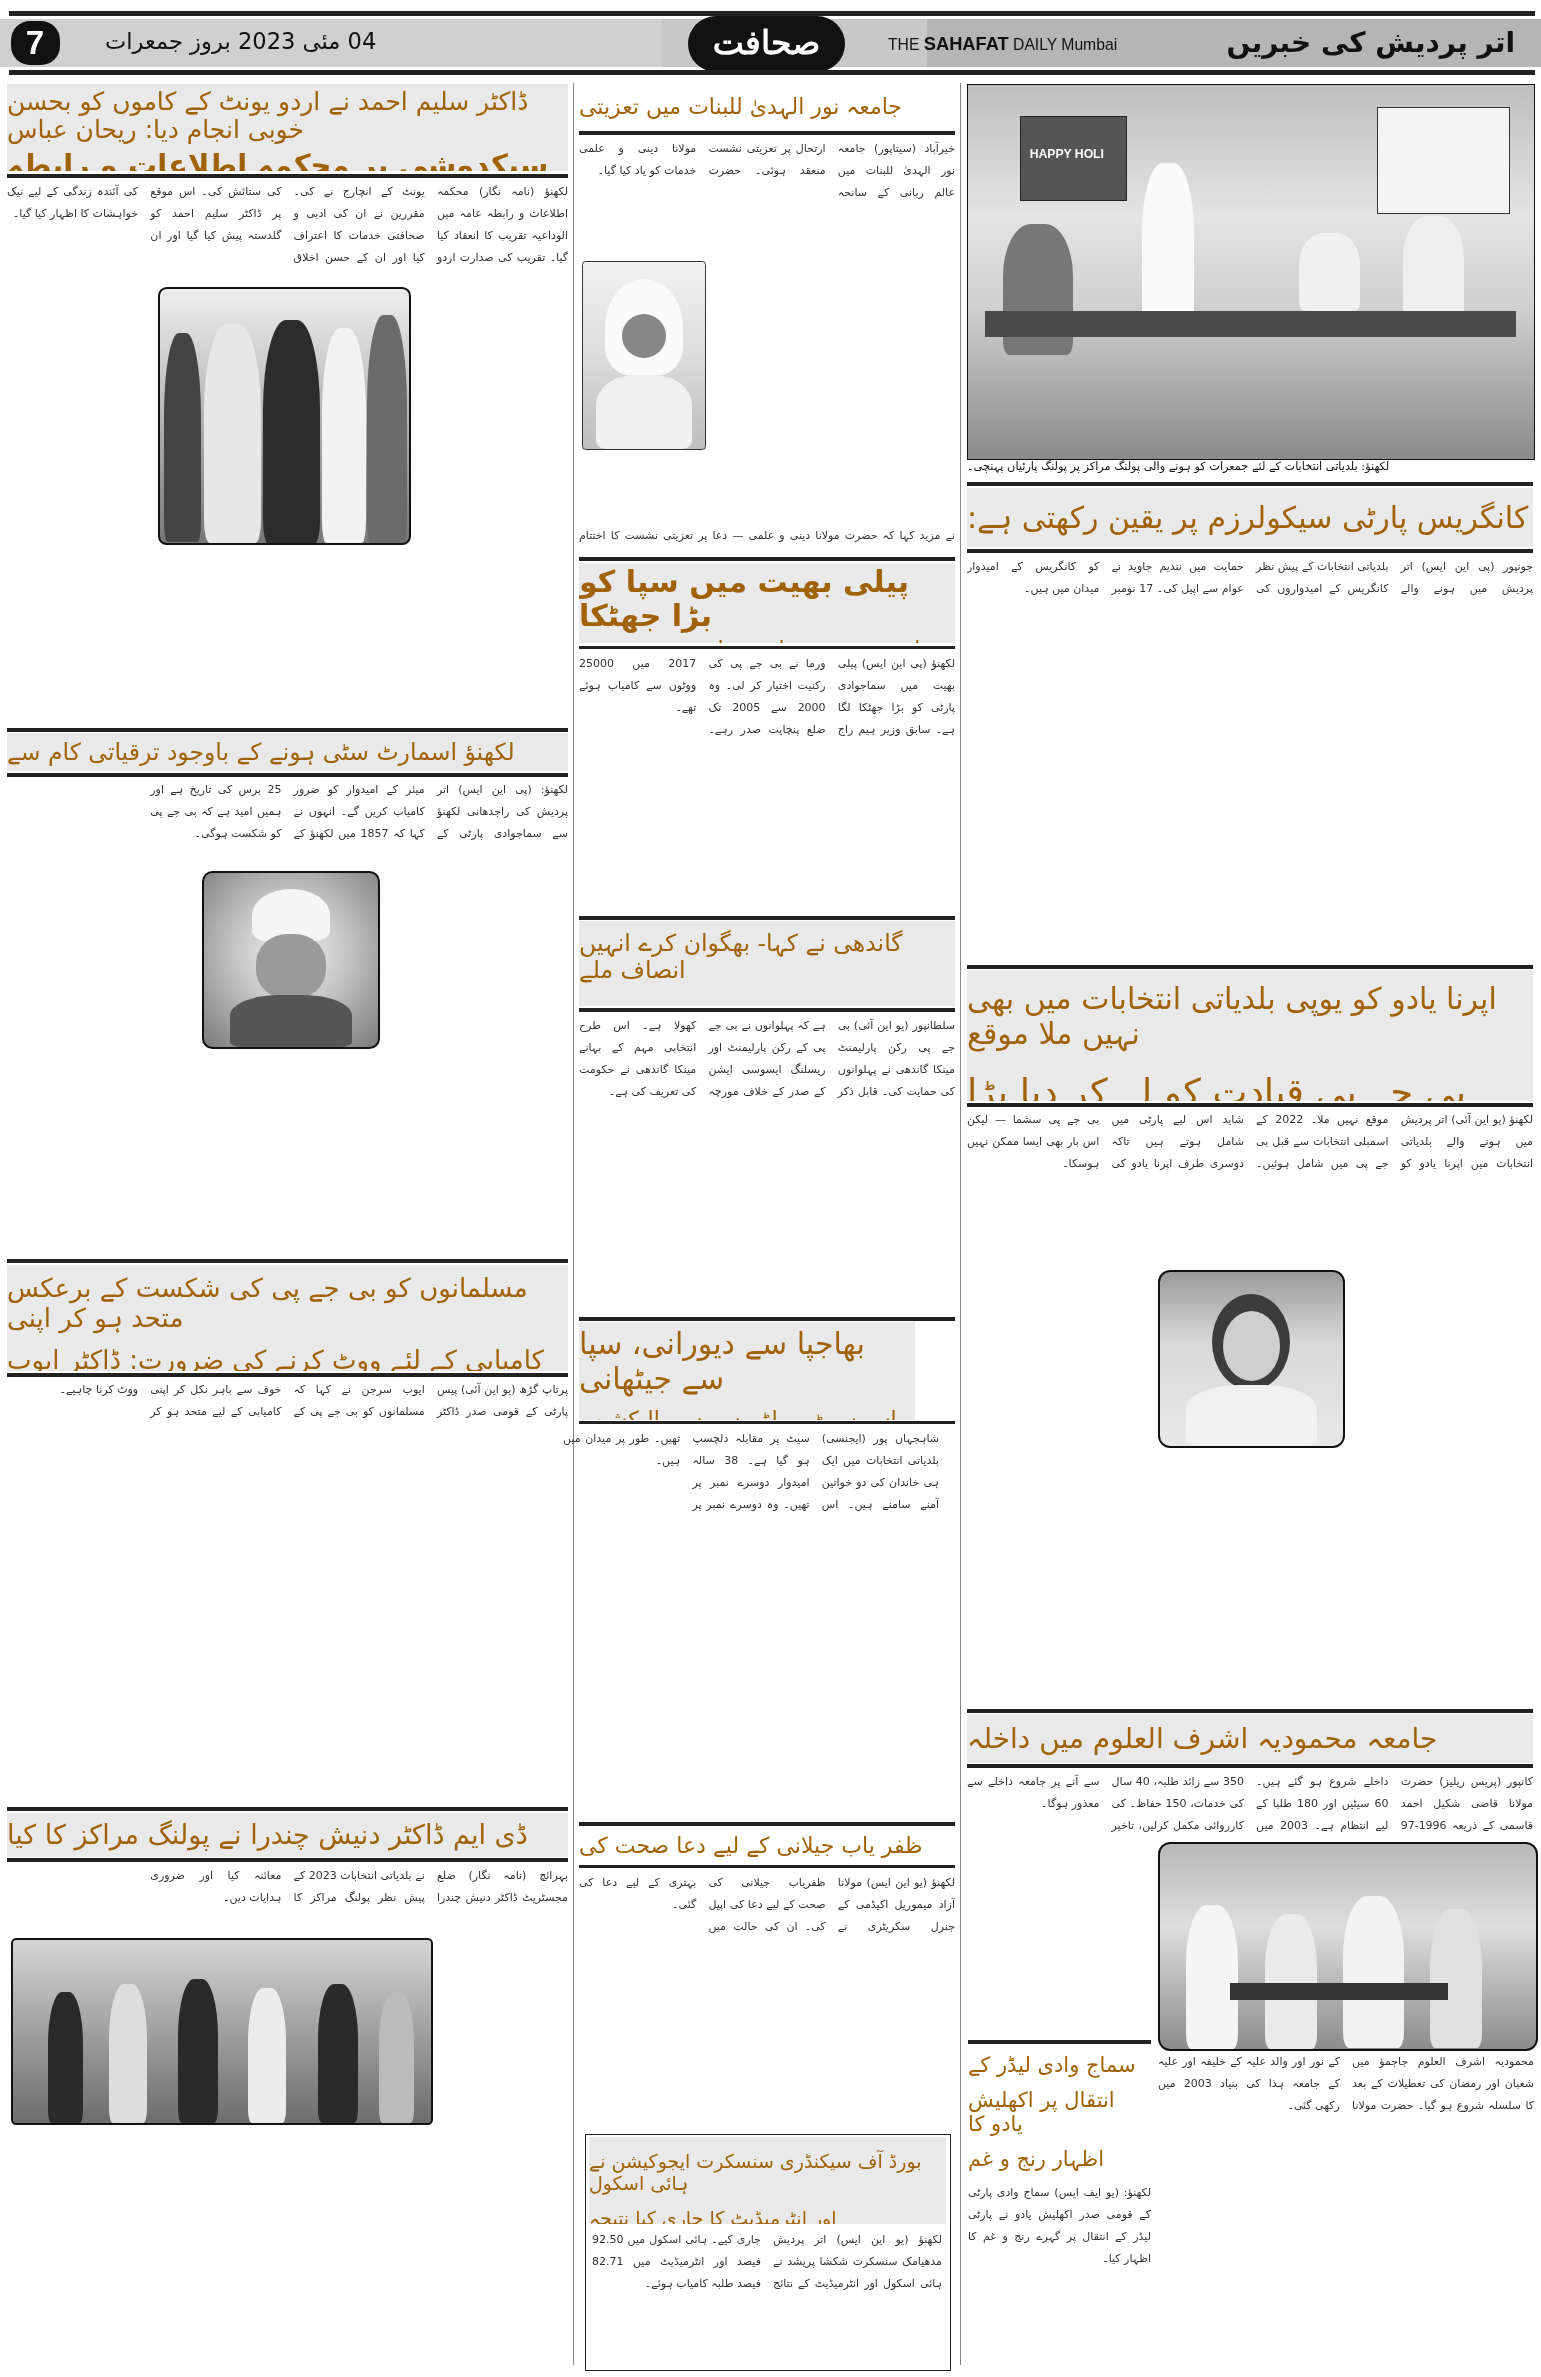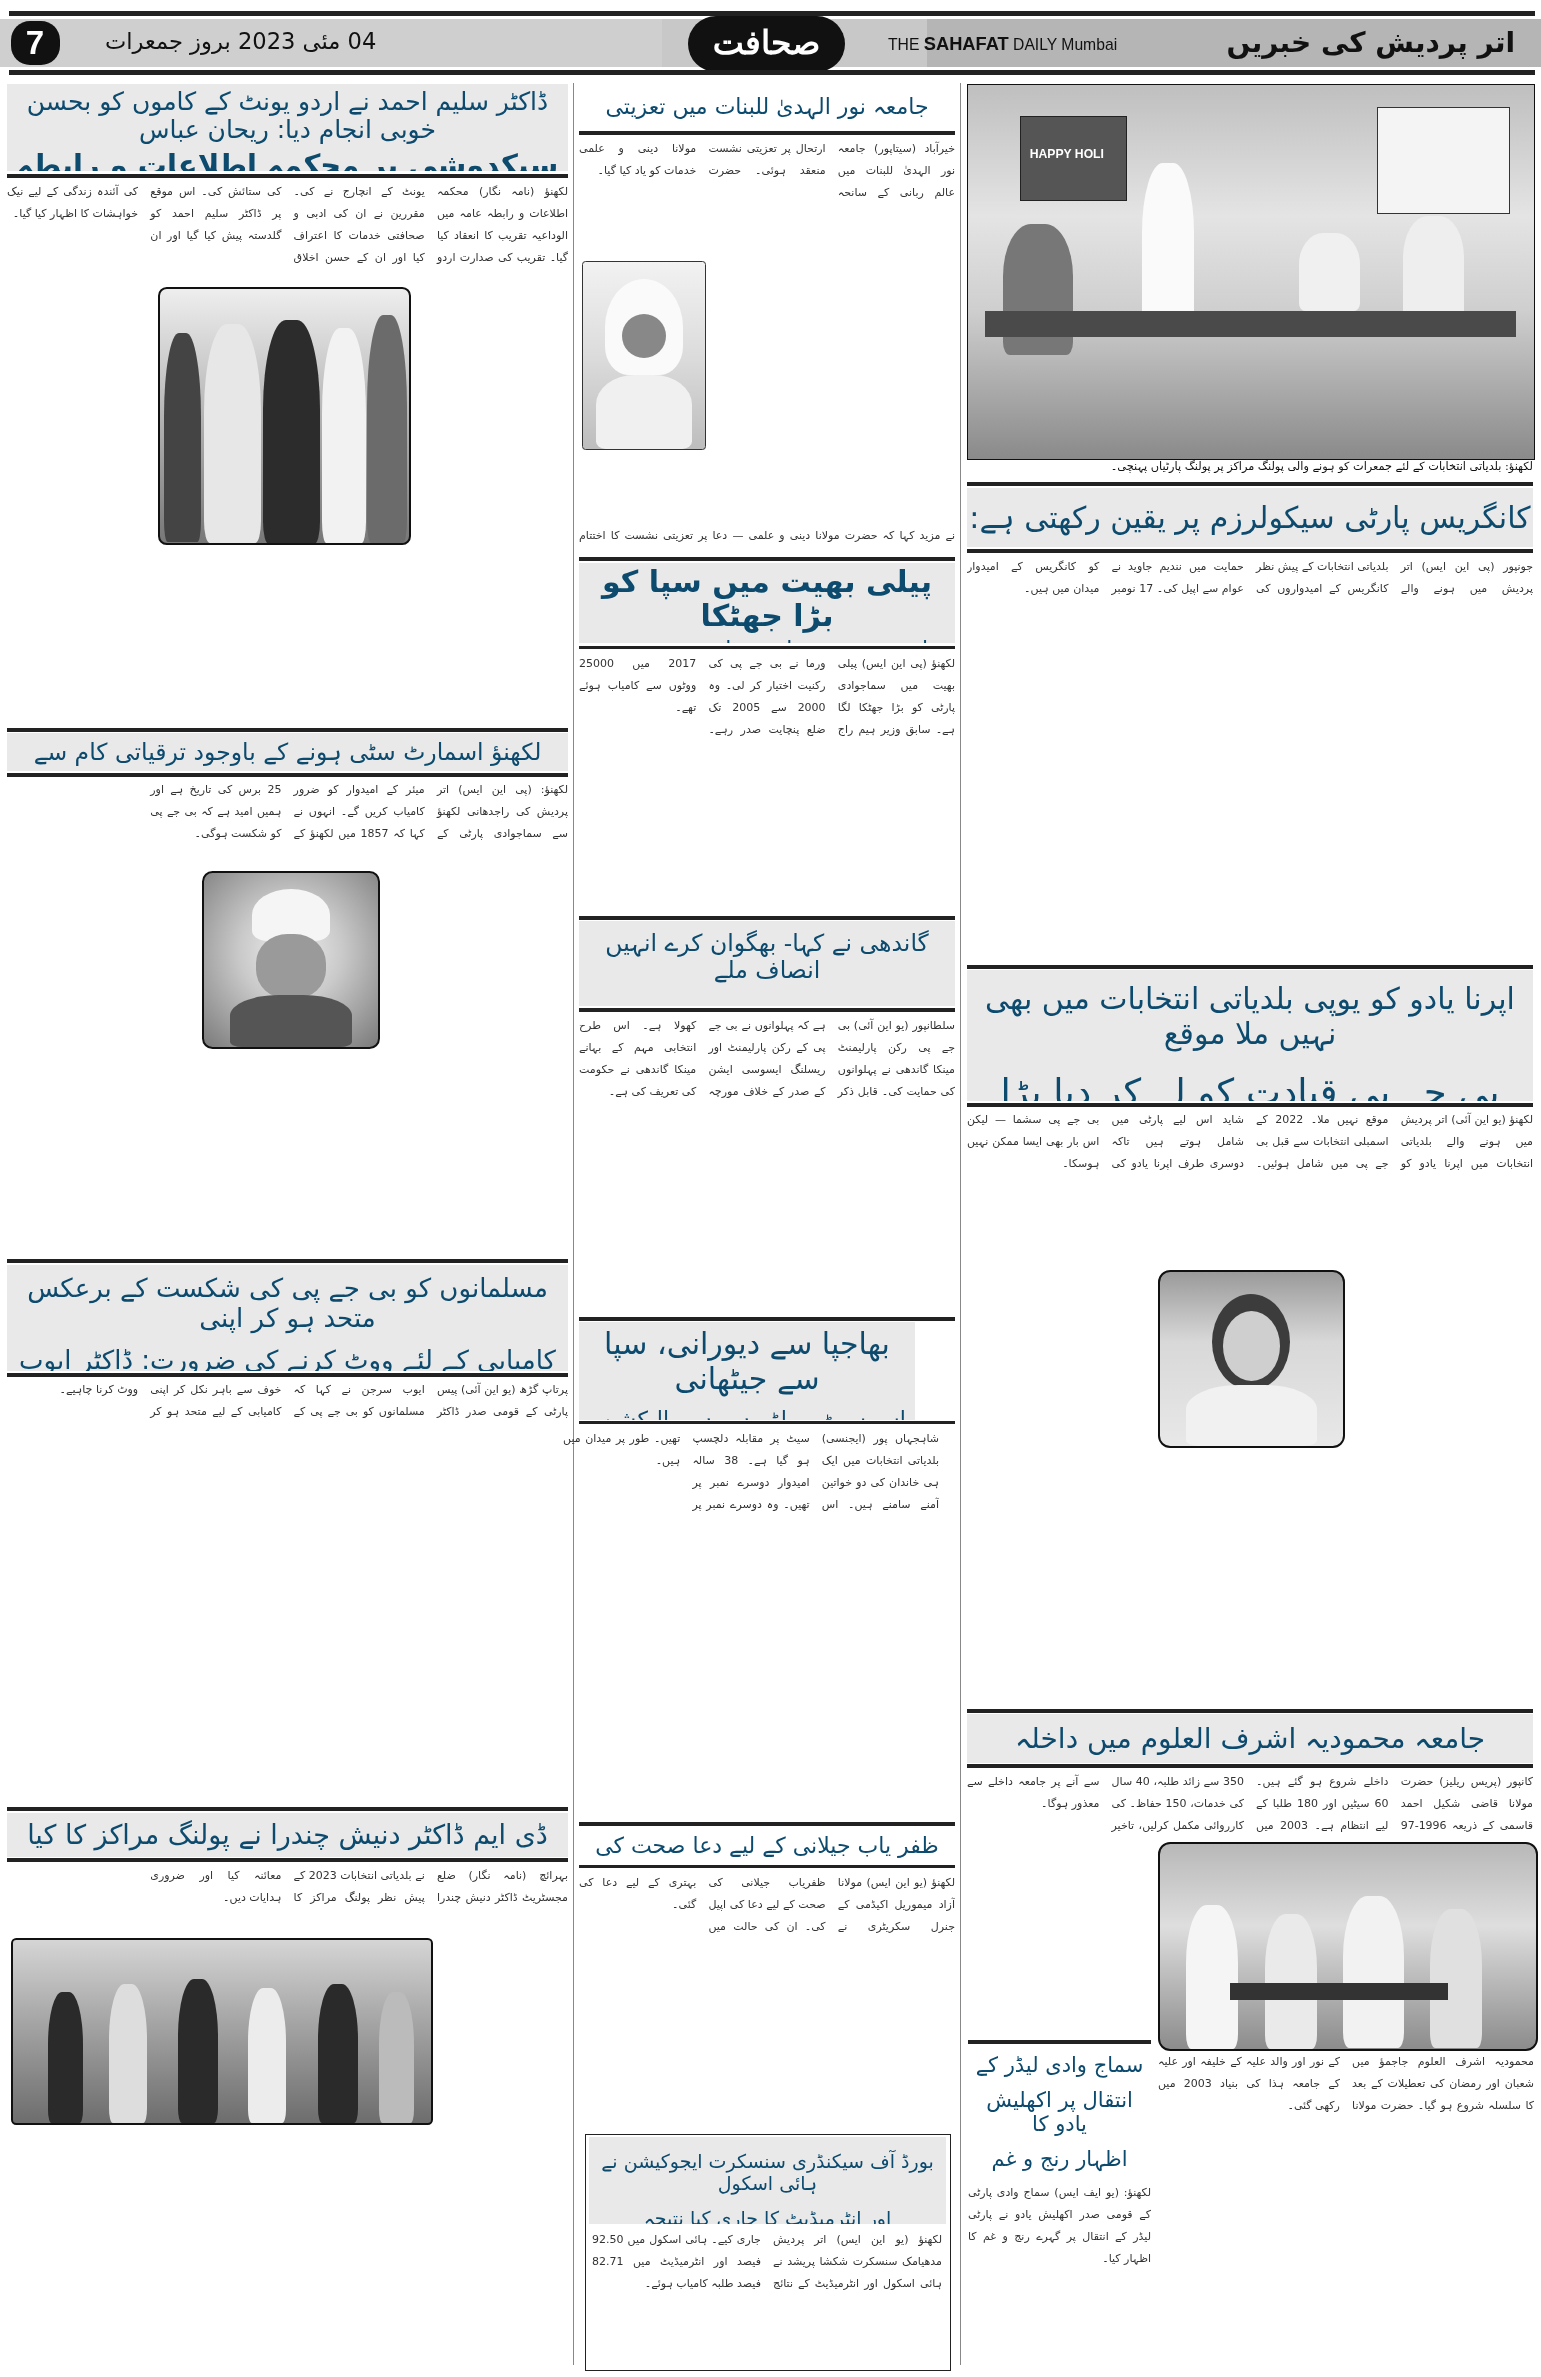--- a/index.html
+++ b/index.html
@@ -7,26 +7,26 @@
   .rule{position:absolute;background:#222;}
   .masthead{position:absolute;left:0;top:19px;width:1541px;height:48px;background:#c8c8c8;}
   .mast-left{position:absolute;left:0;top:0;width:662px;height:48px;background:#cfcfcf;}
   .mast-right{position:absolute;left:927px;top:0;width:614px;height:48px;background:#b5b5b5;}
   .pagebox{position:absolute;left:10.5px;top:1.7px;width:49px;height:44px;background:#111;color:#fff;border-radius:19px;font:bold 33px "Liberation Sans",sans-serif;text-align:center;line-height:44px;}
   .datetxt{position:absolute;left:105px;top:8.7px;font:22.6px "DejaVu Sans",sans-serif;direction:rtl;}
   .logo{position:absolute;left:688px;top:-3.5px;width:157px;height:56px;background:#111;color:#fff;border-radius:35px;text-align:center;font:bold 33px "DejaVu Serif",serif;line-height:54px;}
   .eng{position:absolute;left:888px;top:14px;font:15.7px "Liberation Sans",sans-serif;}
   .eng b{font-size:18.3px;}
   .section{position:absolute;right:26px;top:7px;font:bold 28px "DejaVu Sans",sans-serif;direction:rtl;}
-  .hl{position:absolute;background:#e9e9e9;direction:rtl;text-align:center;color:#0c4a6e;font-family:"DejaVu Sans",sans-serif;font-weight:bold;line-height:1.15;overflow:hidden;}
+  .hl{position:absolute;background:#e9e9e9;direction:rtl;text-align:left;color:#a16207;font-family:"DejaVu Sans",sans-serif;font-weight:bold;line-height:1.15;overflow:hidden;}
   .hl.white{background:#fff;}
   .body{position:absolute;direction:rtl;text-align:justify;font:11px/22px "DejaVu Sans",sans-serif;color:#333;overflow:hidden;column-gap:12.2px;}
   .photo{position:absolute;border:2.6px solid #111;border-radius:8.7px;overflow:hidden;background:linear-gradient(160deg,#d8d8d8 0%,#9a9a9a 45%,#555 100%);}
   .photo .fig{position:absolute;background:#2a2a2a;border-radius:40% 40% 10% 10%;}
-  .caption{position:absolute;direction:rtl;text-align:right;font:11.3px "DejaVu Sans",sans-serif;}
+  .caption{position:absolute;direction:rtl;text-align:left;font:11.3px "DejaVu Sans",sans-serif;}
   .vline{position:absolute;width:0.9px;background:#888;}
 </style>
 </head>
 <body>
 
 <div class="rule" style="left:8.7px;top:10.5px;width:1526px;height:5.2px;"></div>
 <div class="masthead">
   <div class="mast-left"></div>
   <div class="mast-right"></div>
   <div class="pagebox">7</div>

